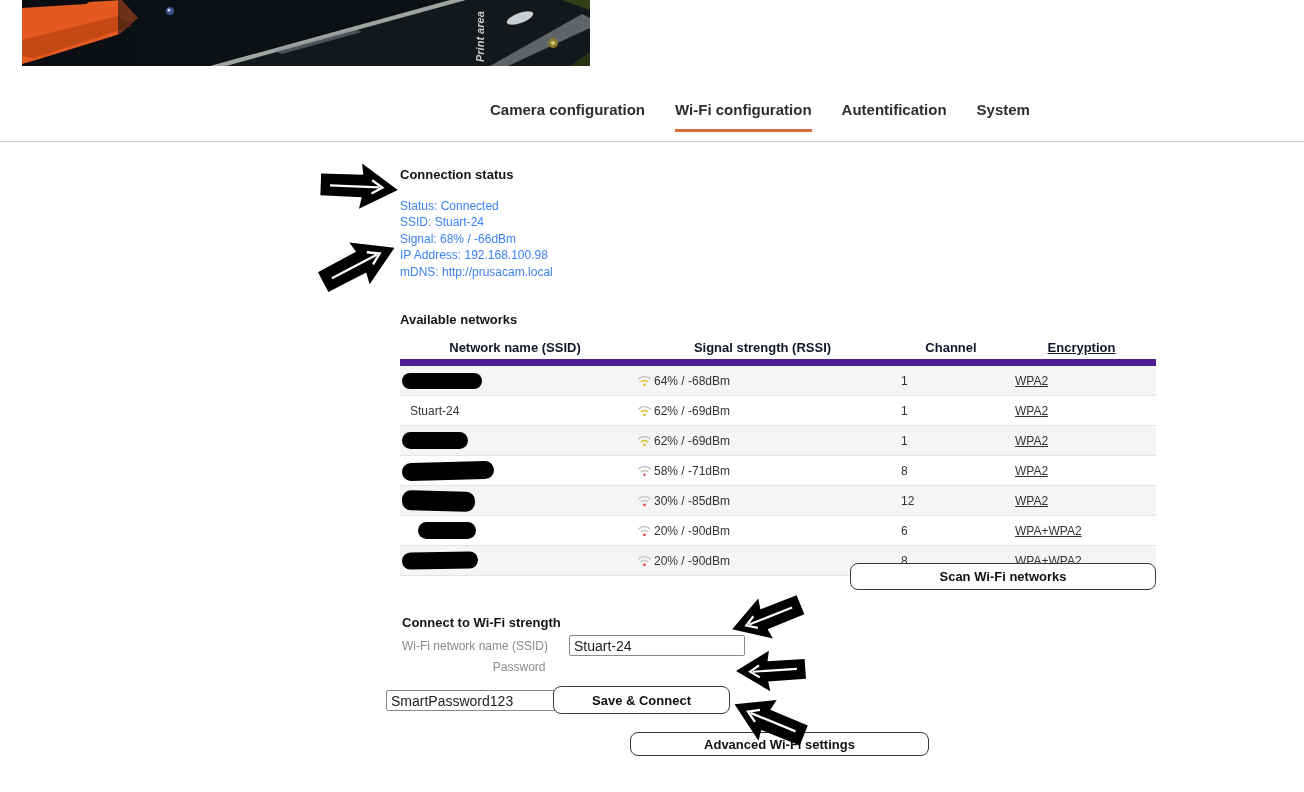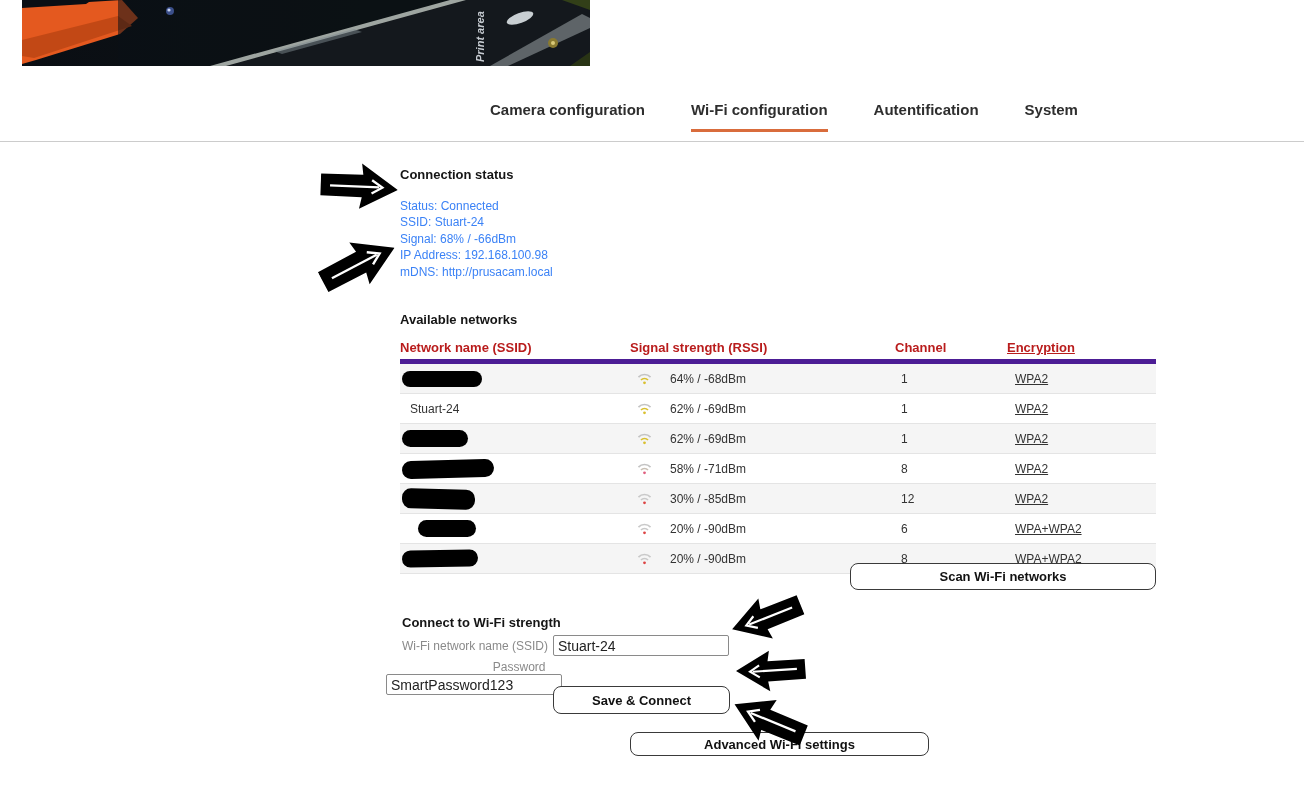--- a/index.html
+++ b/index.html
@@ -3,61 +3,61 @@
 <meta charset="utf-8">
 <style>
   html,body { margin:0; padding:0; background:#fff; }
   .page { position:relative; width:1304px; height:792px; background:#fff;
           font-family:"Liberation Sans", sans-serif; overflow:hidden; }
 
   
   .cam { position:absolute; left:22px; top:0; width:568px; height:66px; }
 
   
-  .tabs { position:absolute; left:490px; top:101px; display:flex; gap:46px; }
+  .tabs { position:absolute; left:490px; top:101px; display:flex; gap:30px; }
   .tab { font-size:15px; font-weight:bold; color:#2e2e2e; padding-bottom:11px; white-space:nowrap; cursor:pointer; }
   .tab.active { border-bottom:3px solid #d96c3c; }
   .nav-divider { position:absolute; left:0; top:141px; width:1304px; border-top:1px solid #ccc; }
 
   
   .arrow { position:absolute; pointer-events:none; }
 
   
   .conn { position:absolute; left:400px; top:167px; }
   .sec-title { font-size:13px; font-weight:bold; color:#151515; margin:0; }
   .conn .sec-title { margin-bottom:16px; }
   .conn-line { font-size:12px; color:#3b82f6; line-height:16.4px; }
 
   
   .avail-title { position:absolute; left:400px; top:312px; }
   .net-table { position:absolute; left:400px; top:340px; width:756px; font-size:12px; color:#333; }
   .tr { display:flex; align-items:center; }
-  .thead { height:19px; border-bottom:5px solid #4c1d95; font-size:13px; font-weight:bold; color:#b91c1c; align-items:flex-start; }
+  .thead { height:19px; border-bottom:7px solid #4c1d95; font-size:13px; font-weight:bold; color:#0f172a; align-items:flex-start;text-align:center; }
   .row { height:29px; border-bottom:1px solid #e4e4e4; cursor:pointer; }
   .row.striped { background:#f5f5f5; }
   .c1 { width:230px; } .c2 { width:265px; } .c3 { width:112px; } .c4 { width:149px;text-decoration:underline; }
   .row .c1 { padding-left:10px; width:220px; }
-  .row .c2 { display:flex; align-items:center; gap:18px; padding-left:7px; width:258px; }
+  .row .c2 { display:flex; align-items:center; gap:2px; padding-left:7px; width:258px; }
   .row .c3 { padding-left:6px; width:106px; }
   .row .c4 { padding-left:8px; width:141px; }
   .redact { background:#000; border-radius:9px; height:16px; }
 
   .wifi { width:15px; height:13px; flex:0 0 auto; }
 
   
   .btn { position:absolute; display:flex; align-items:center; justify-content:center;
          background:#fff; border:1px solid #3a3a3a; border-radius:8px;
          font-size:13px; font-weight:bold; color:#111; cursor:pointer; box-sizing:border-box; }
   .scan-btn { left:850px; top:563px; width:306px; height:27px; }
   .save-btn { left:553px; top:686px; width:177px; height:28px; }
   .adv-btn  { left:630px; top:732px; width:299px; height:24px; }
 
   
   .form-title { position:absolute; left:402px; top:615px; }
-  .frow { position:absolute; display:flex; align-items:center; }
+  .frow { position:absolute; display:flex; align-items:center;gap:16px; }
   .flabel { width:148px; text-align:right; font-size:12px; color:#8a8a8a; padding-right:5px; }
   .ti { width:170px; height:19px; border:1px solid #8a8a8a; border-radius:2px;
         font-family:"Liberation Sans",sans-serif; font-size:14px; color:#222; padding:0 0 0 4px; }
   .frow-ssid { left:400px; top:635px; }
   .frow-pass { left:386px; top:660px;flex-direction:column; }
 </style>
 </head>
 <body>
 
 <div class="page">

